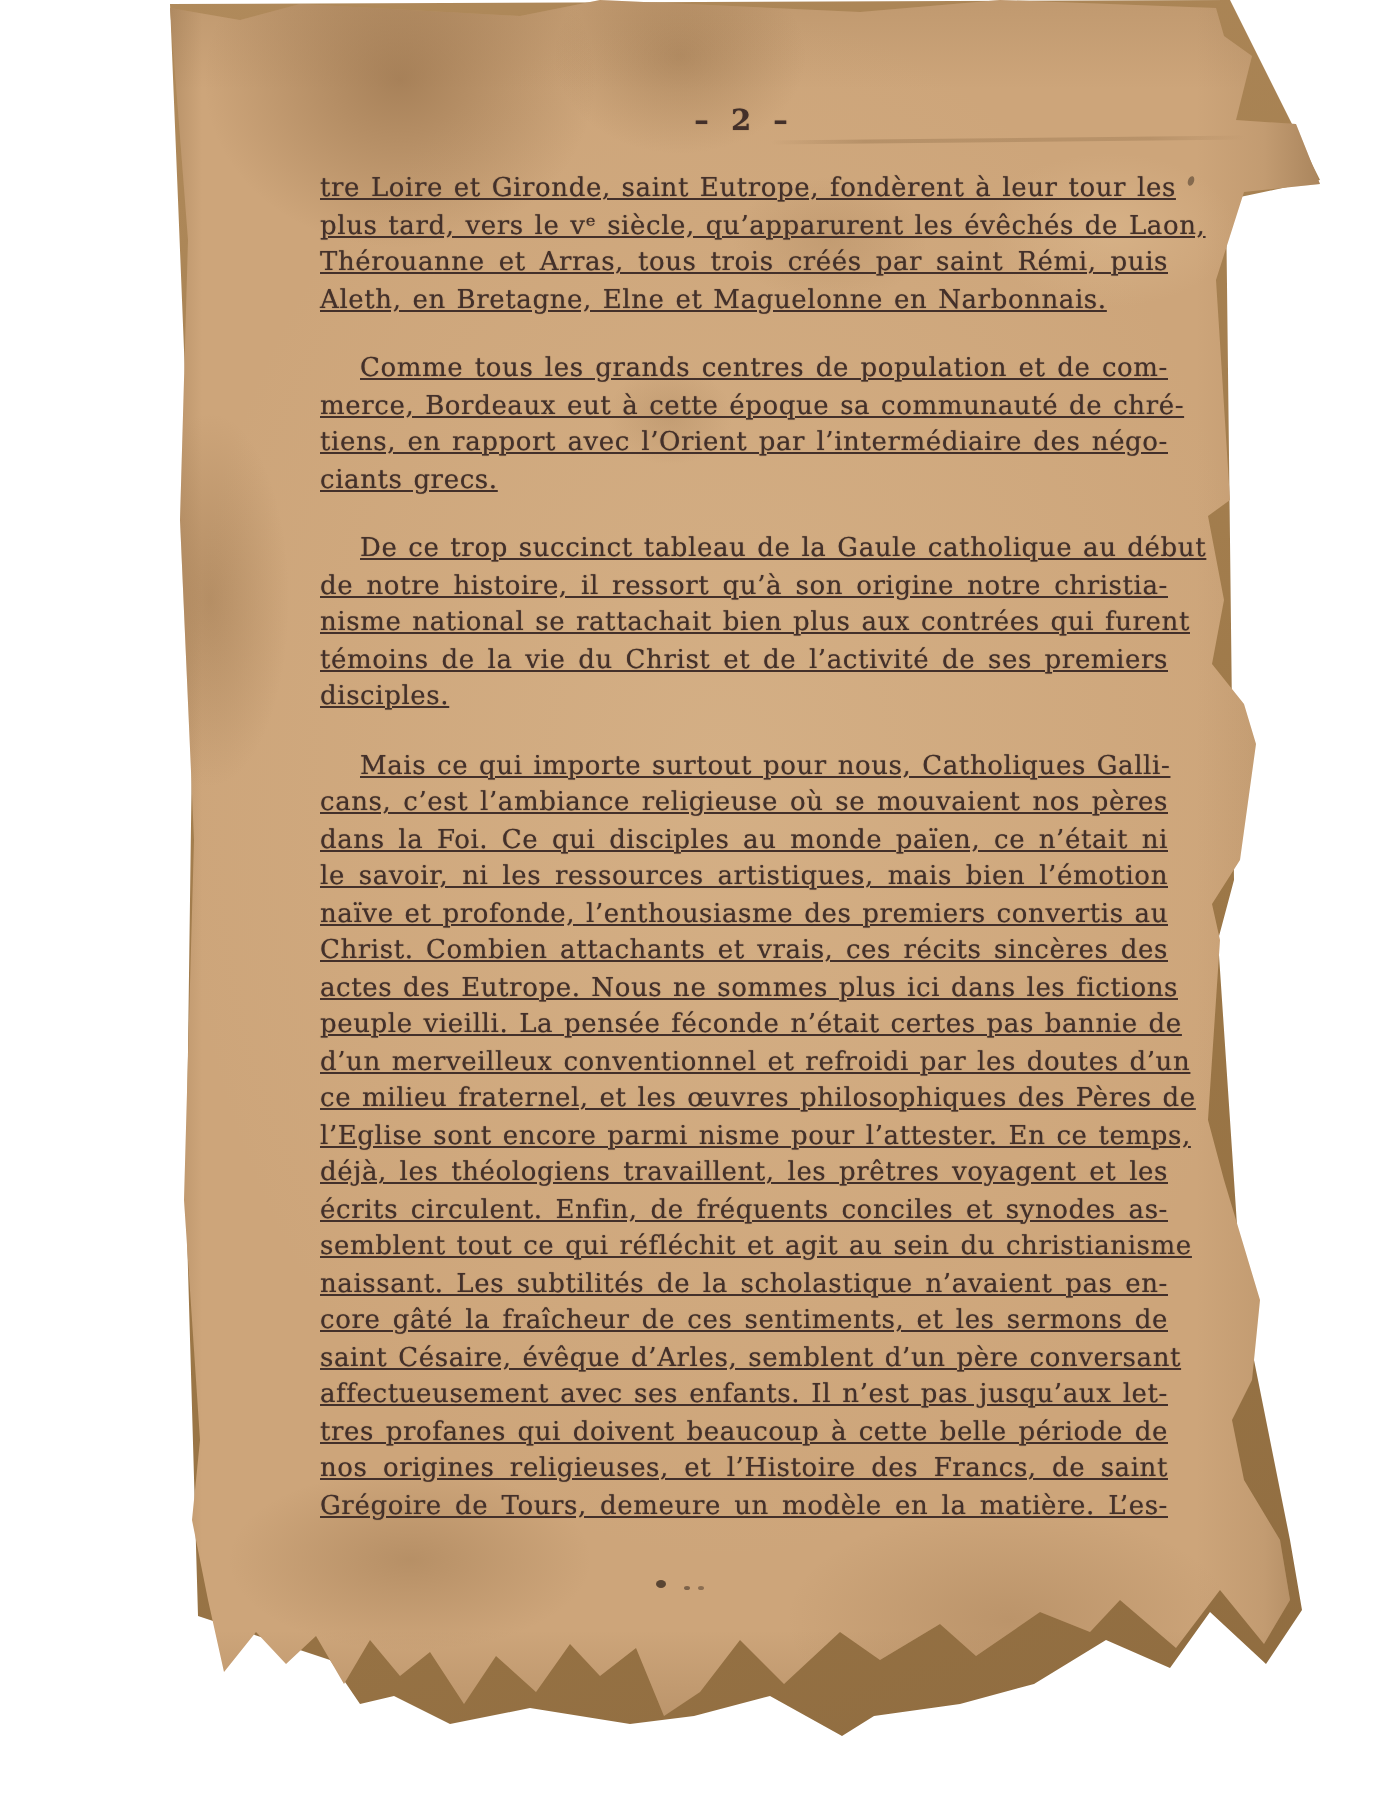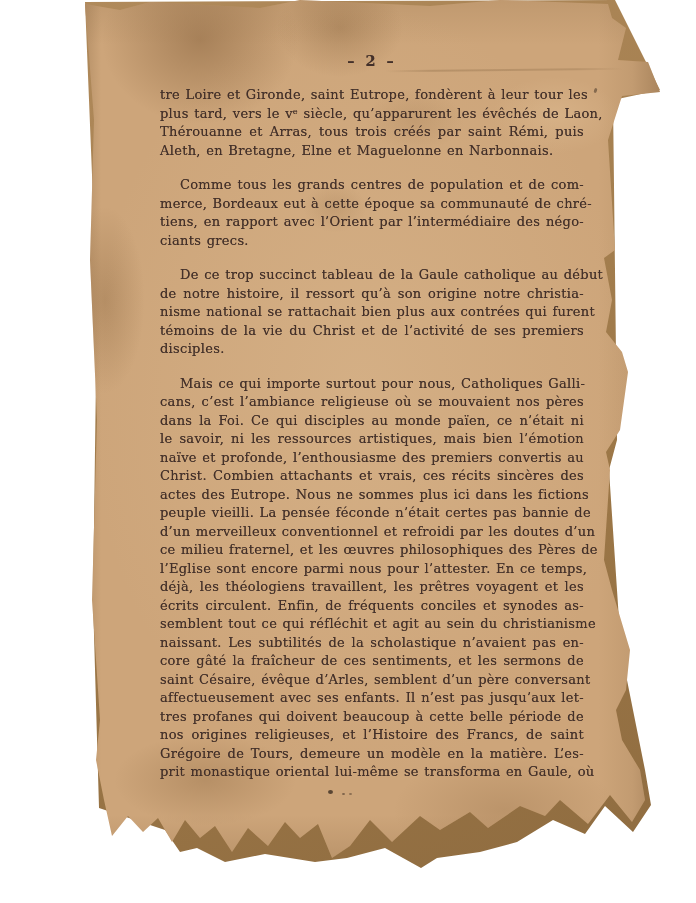--- a/index.html
+++ b/index.html
@@ -64,21 +64,21 @@
     background:linear-gradient(to right, rgba(112,82,48,0), rgba(112,82,48,.25) 20%, rgba(112,82,48,.22) 80%, rgba(112,82,48,0));
     transform:rotate(-.6deg);
   }
 
   .text-block{
     position:absolute;left:75px;top:86px;width:424px;
     color:var(--ink);font-size:13px;line-height:18.5px;
     letter-spacing:.3px;word-spacing:1px;
     text-shadow:0 0 .5px rgba(58,42,32,.65);
   }
-  .para{margin-bottom:6px;}
+  .para{margin-bottom:6px;text-decoration:underline;}
   .line{text-align:justify;text-align-last:justify;white-space:nowrap;}
   .line.last{text-align-last:left;}
   .line.indent{text-indent:20px;margin-top:16px;}
 
   .speck{position:absolute;background:#3c2d22;border-radius:50%;}
   .speck.s1{left:243px;top:790px;width:5px;height:4px;opacity:.8;}
   .speck.s2{left:257px;top:793px;width:3px;height:2px;opacity:.55;}
   .speck.s3{left:264px;top:793px;width:3px;height:2px;opacity:.45;}
   .speck.s4{left:509px;top:88px;width:3px;height:5px;opacity:.5;transform:rotate(20deg);}
 </style>
@@ -114,32 +114,31 @@
           <div class="line indent">Mais ce qui importe surtout pour nous, Catholiques Galli-</div>
           <div class="line">cans, c’est l’ambiance religieuse où se mouvaient nos pères</div>
           <div class="line">dans la Foi. Ce qui disciples au monde païen, ce n’était ni</div>
           <div class="line">le savoir, ni les ressources artistiques, mais bien l’émotion</div>
           <div class="line">naïve et profonde, l’enthousiasme des premiers convertis au</div>
           <div class="line">Christ. Combien attachants et vrais, ces récits sincères des</div>
           <div class="line">actes des Eutrope. Nous ne sommes plus ici dans les fictions</div>
           <div class="line">peuple vieilli. La pensée féconde n’était certes pas bannie de</div>
           <div class="line">d’un merveilleux conventionnel et refroidi par les doutes d’un</div>
           <div class="line">ce milieu fraternel, et les œuvres philosophiques des Pères de</div>
-          <div class="line">l’Eglise sont encore parmi nous pour l’attester. En ce temps,</div>
+          <div class="line">l’Eglise sont encore parmi nisme pour l’attester. En ce temps,</div>
           <div class="line">déjà, les théologiens travaillent, les prêtres voyagent et les</div>
           <div class="line">écrits circulent. Enfin, de fréquents conciles et synodes as-</div>
           <div class="line">semblent tout ce qui réfléchit et agit au sein du christianisme</div>
           <div class="line">naissant. Les subtilités de la scholastique n’avaient pas en-</div>
           <div class="line">core gâté la fraîcheur de ces sentiments, et les sermons de</div>
           <div class="line">saint Césaire, évêque d’Arles, semblent d’un père conversant</div>
           <div class="line">affectueusement avec ses enfants. Il n’est pas jusqu’aux let-</div>
           <div class="line">tres profanes qui doivent beaucoup à cette belle période de</div>
           <div class="line">nos origines religieuses, et l’Histoire des Francs, de saint</div>
           <div class="line">Grégoire de Tours, demeure un modèle en la matière. L’es-</div>
-          <div class="line last">prit monastique oriental lui-même se transforma en Gaule, où</div>
         </div>
       </div>
     <div class="speck s1"></div>
     <div class="speck s2"></div>
     <div class="speck s3"></div>
     <div class="speck s4"></div>
   </div>
 </div>
 
 </body></html>

